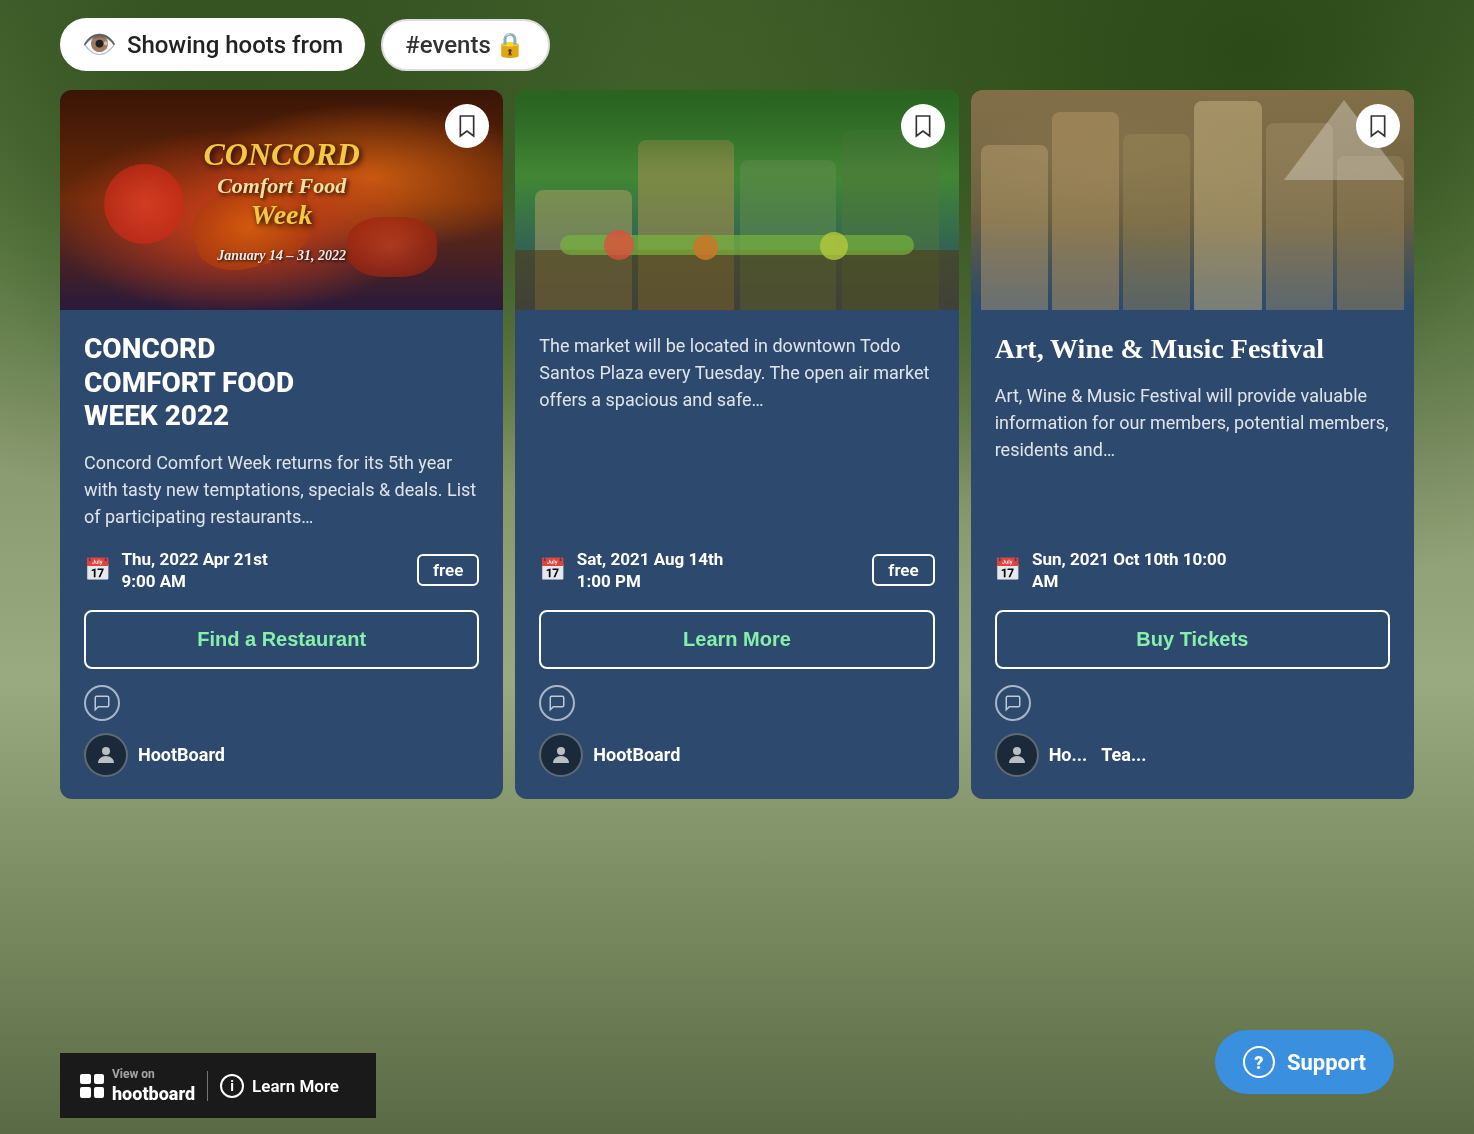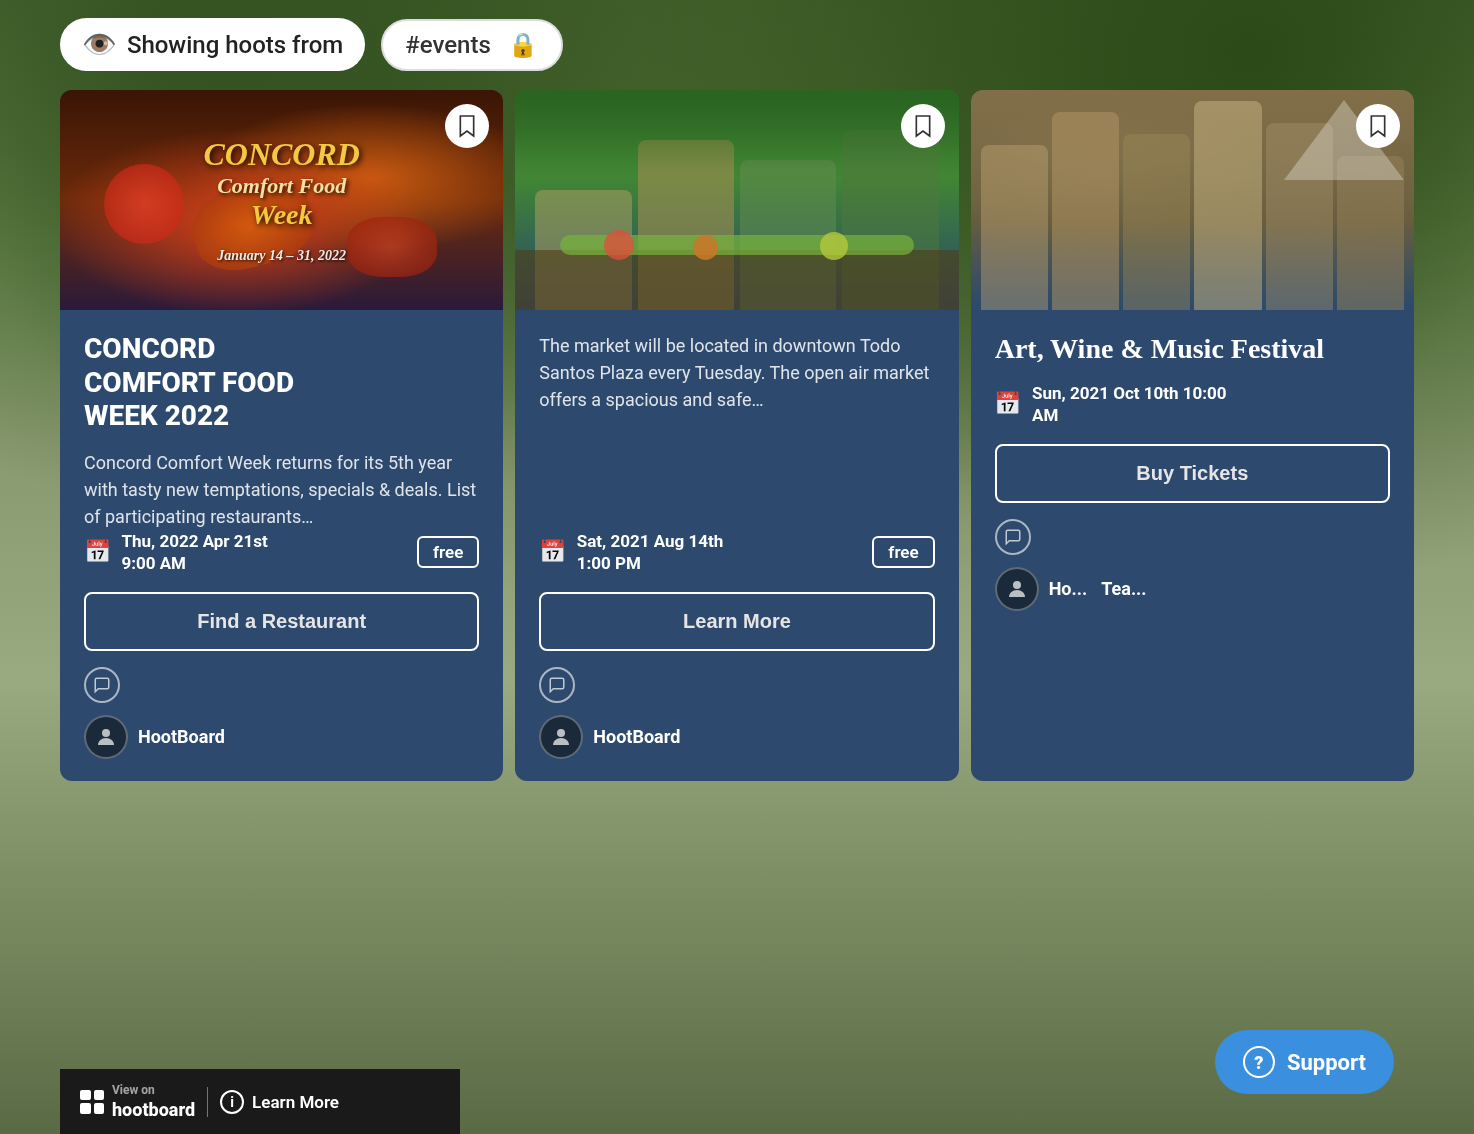--- a/index.html
+++ b/index.html
@@ -46,21 +46,21 @@
     .showing-hoots-pill .eye-icon {
       font-size: 28px;
     }
 
     .hashtag-pill {
       background: white;
       border-radius: 30px;
       padding: 10px 22px;
       display: flex;
       align-items: center;
-      gap: 18px;
+      gap: 5px;
       font-size: 24px;
       font-weight: 500;
       color: #333;
       border: 2px solid #ddd;
     }
 
     
     .cards-container {
       position: absolute;
       top: 90px;
@@ -177,20 +177,21 @@
     }
 
     .card-title.serif {
       font-family: Georgia, serif;
     }
 
     .card-desc {
       font-size: 18px;
       color: rgba(255,255,255,0.85);
       line-height: 1.5;
+      margin-bottom: 18px;
       flex: 1;
     }
 
     .card-date {
       display: flex;
       align-items: center;
       gap: 10px;
       margin-bottom: 18px;
     }
 
@@ -214,21 +215,21 @@
       padding: 4px 14px;
       font-size: 17px;
       font-weight: 600;
       margin-left: auto;
     }
 
     .card-action-btn {
       width: 100%;
       background: transparent;
       border: 2px solid white;
-      color: #e5e5e5;
+      color: #86efac;
       border-radius: 8px;
       padding: 16px;
       font-size: 20px;
       font-weight: 700;
       cursor: pointer;
       margin-bottom: 16px;
     }
 
     .comment-icon-area {
       display: flex;
@@ -268,23 +269,23 @@
 
     .hootboard-name {
       font-size: 18px;
       font-weight: 700;
       color: white;
     }
 
     
     .bottom-bar {
       position: absolute;
-      bottom: 0;
+      bottom: 16px;
       left: 60px;
-      width: 400px;
+      width: 316px;
       background: #1a1a1a;
       border-radius: 0;
       display: flex;
       align-items: center;
       padding: 14px 20px;
       gap: 12px;
       z-index: 10;
     }
 
     .hootboard-logo {
@@ -560,20 +561,21 @@
 
       <div style="position:absolute;top:10px;right:10px;width:120px;height:80px;background:rgba(255,255,255,0.3);clip-path:polygon(50% 0%,100% 100%,0% 100%);"></div>
       <div class="bookmark-btn">
         <svg viewBox="0 0 24 28" fill="none" stroke="#333" stroke-width="2">
           <path d="M4 2h16v24l-8-6-8 6V2z"></path>
         </svg>
       </div>
     </div>
     <div class="card-body">
       <div class="card-title serif">Art, Wine &amp; Music Festival</div>
+      <div class="card-desc">Art, Wine &amp; Music Festival will provide valuable information for our members, potential members, residents and…</div>
       <div class="card-date">
         <span class="calendar-icon">📅</span>
         <span class="date-text">
           <span>Sun, 2021 Oct 10th 10:00</span><br>
           <span>AM</span>
         </span>
       </div>
       <button class="card-action-btn">Buy Tickets</button>
       <div class="comment-icon-area">
         <div class="comment-bubble">

